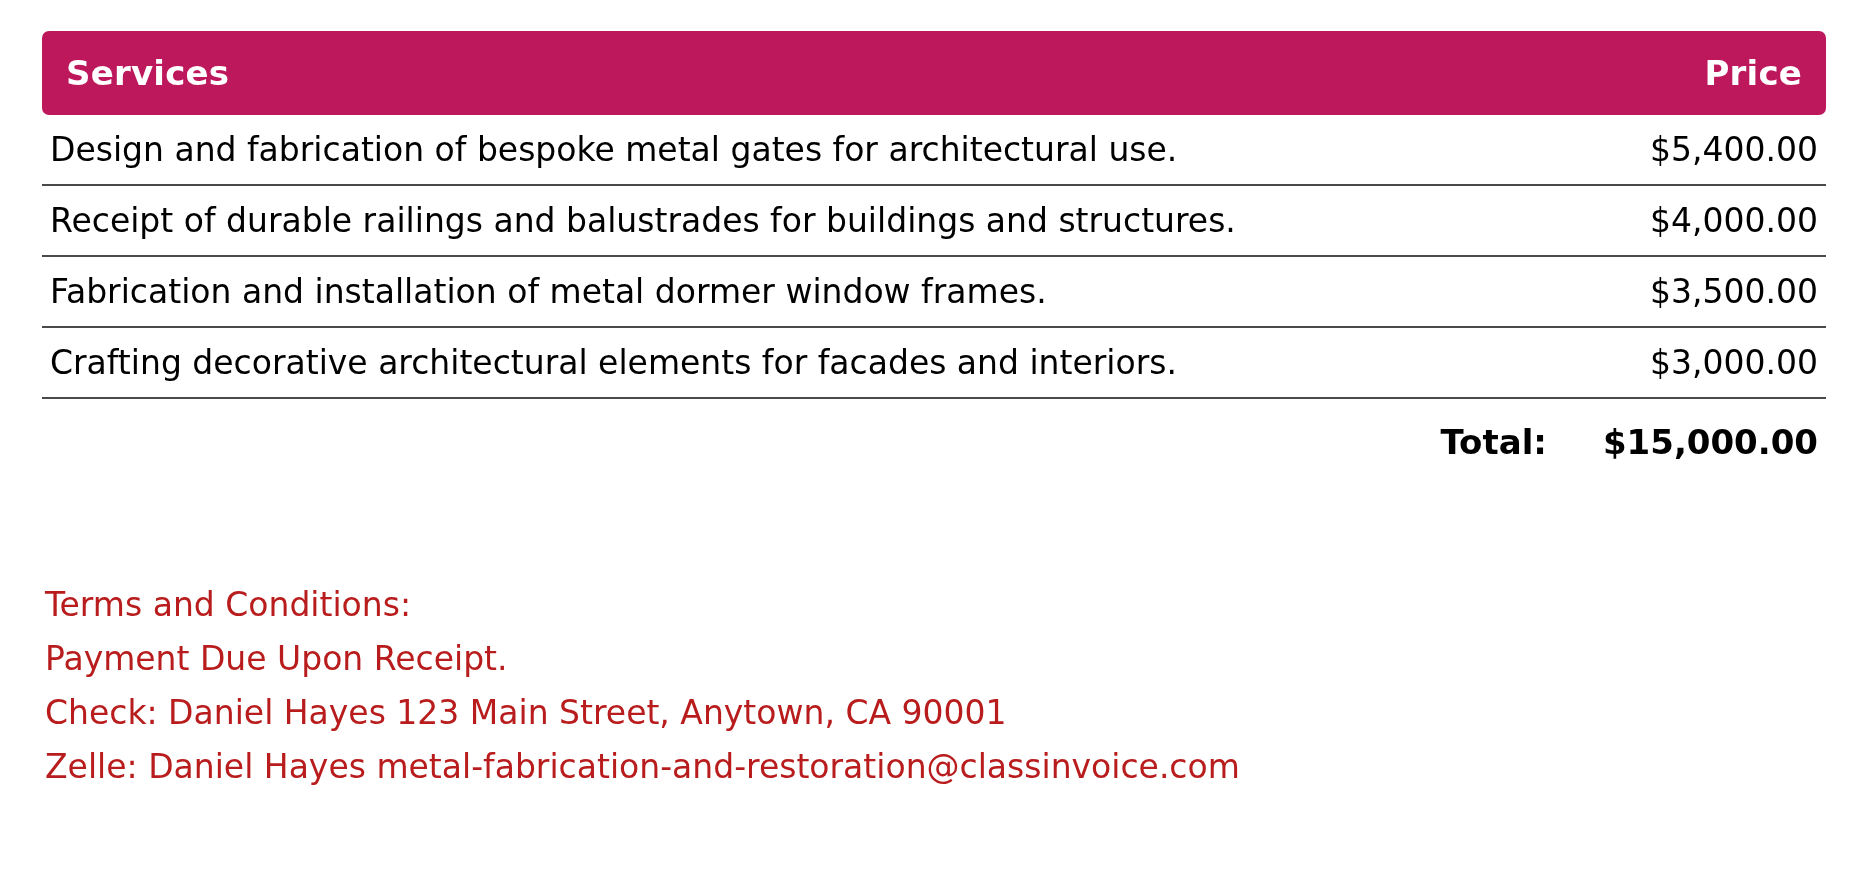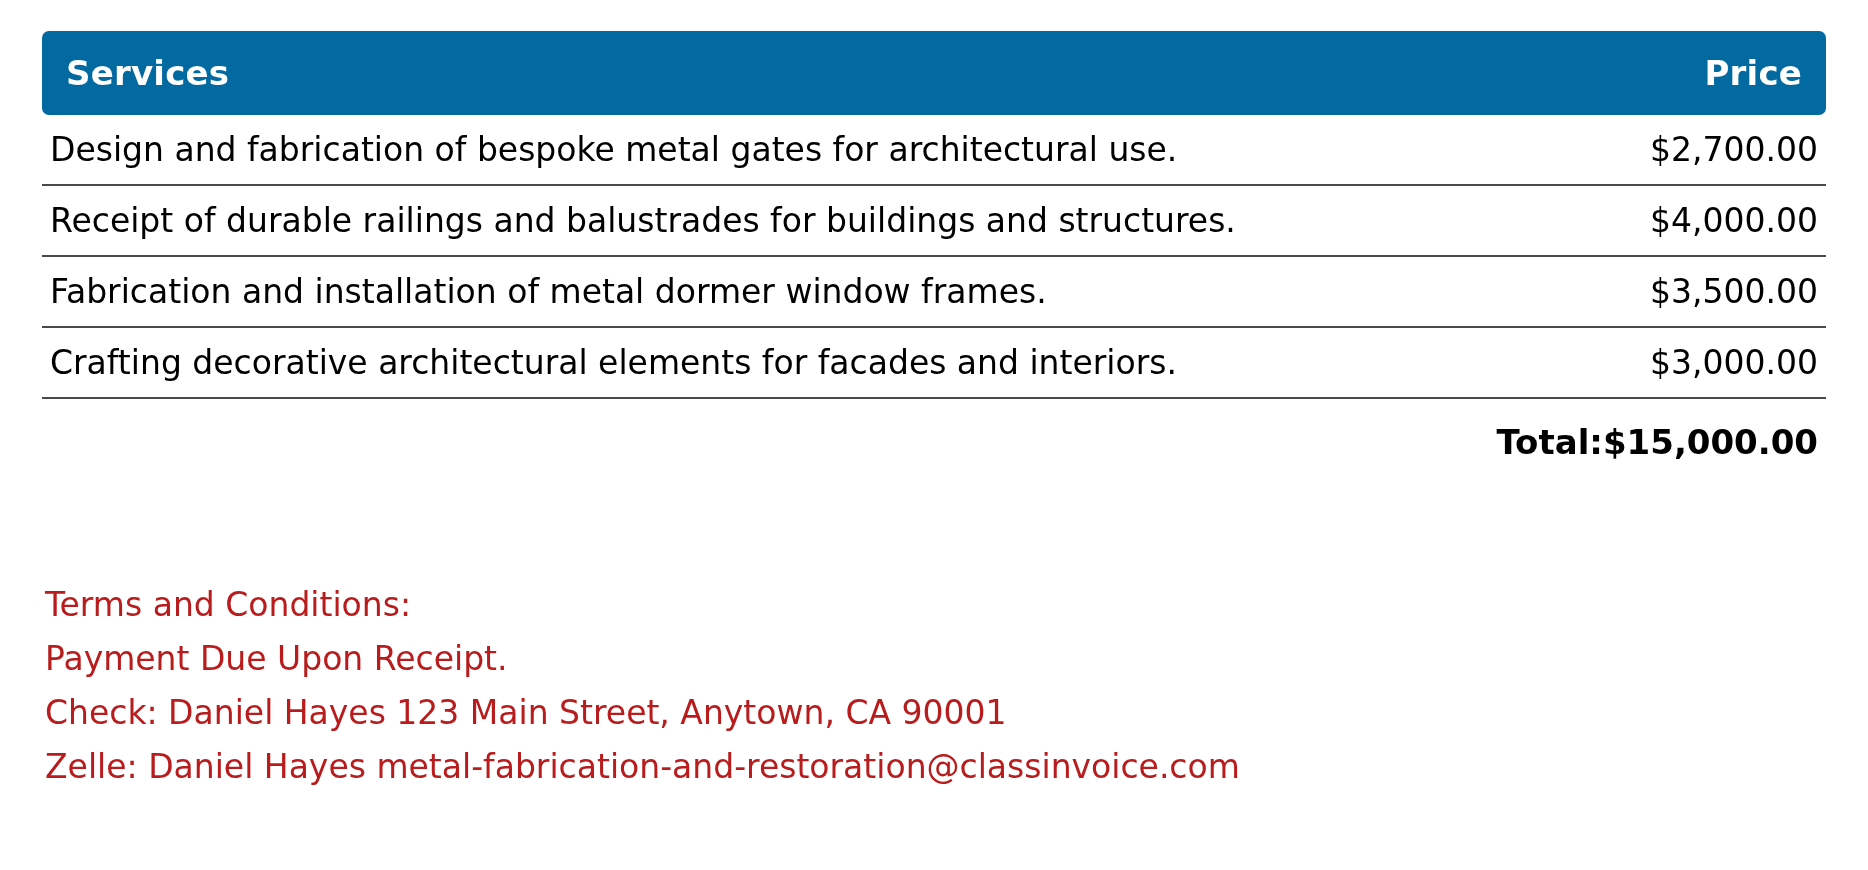--- a/index.html
+++ b/index.html
@@ -16,21 +16,21 @@
       overflow: hidden;
     }
     .invoice {
       position: absolute;
       left: 42px;
       top: 31px;
       width: 1784px;
     }
     .table-header {
       height: 84px;
-      background: #0369a1;
+      background: #be185d;
       border-radius: 7px;
       display: flex;
       align-items: center;
       justify-content: space-between;
       padding: 0 24px 0 24px;
       box-sizing: border-box;
       color: #ffffff;
       font-weight: bold;
       font-size: 34px;
       letter-spacing: 0.2px;
@@ -56,20 +56,21 @@
       height: 86px;
       display: flex;
       align-items: center;
       justify-content: flex-end;
       padding: 0 8px 0 8px;
       box-sizing: border-box;
       font-weight: bold;
       font-size: 34px;
     }
     .total-row .total-label {
+      margin-right: 56px;
     }
     .terms {
       position: absolute;
       left: 45px;
       top: 578px;
       font-size: 33px;
       line-height: 54px;
     }
     .terms .terms-title {
       color: #b91c1c;
@@ -83,21 +84,21 @@
 <body>
 
 <div class="invoice">
   <div class="table-header">
     <span>Services</span>
     <span>Price</span>
   </div>
 
   <div class="table-row">
     <span class="service">Design and fabrication of bespoke metal gates for architectural use.</span>
-    <span class="price">$2,700.00</span>
+    <span class="price">$5,400.00</span>
   </div>
   <div class="table-row">
     <span class="service">Receipt of durable railings and balustrades for buildings and structures.</span>
     <span class="price">$4,000.00</span>
   </div>
   <div class="table-row">
     <span class="service">Fabrication and installation of metal dormer window frames.</span>
     <span class="price">$3,500.00</span>
   </div>
   <div class="table-row">

